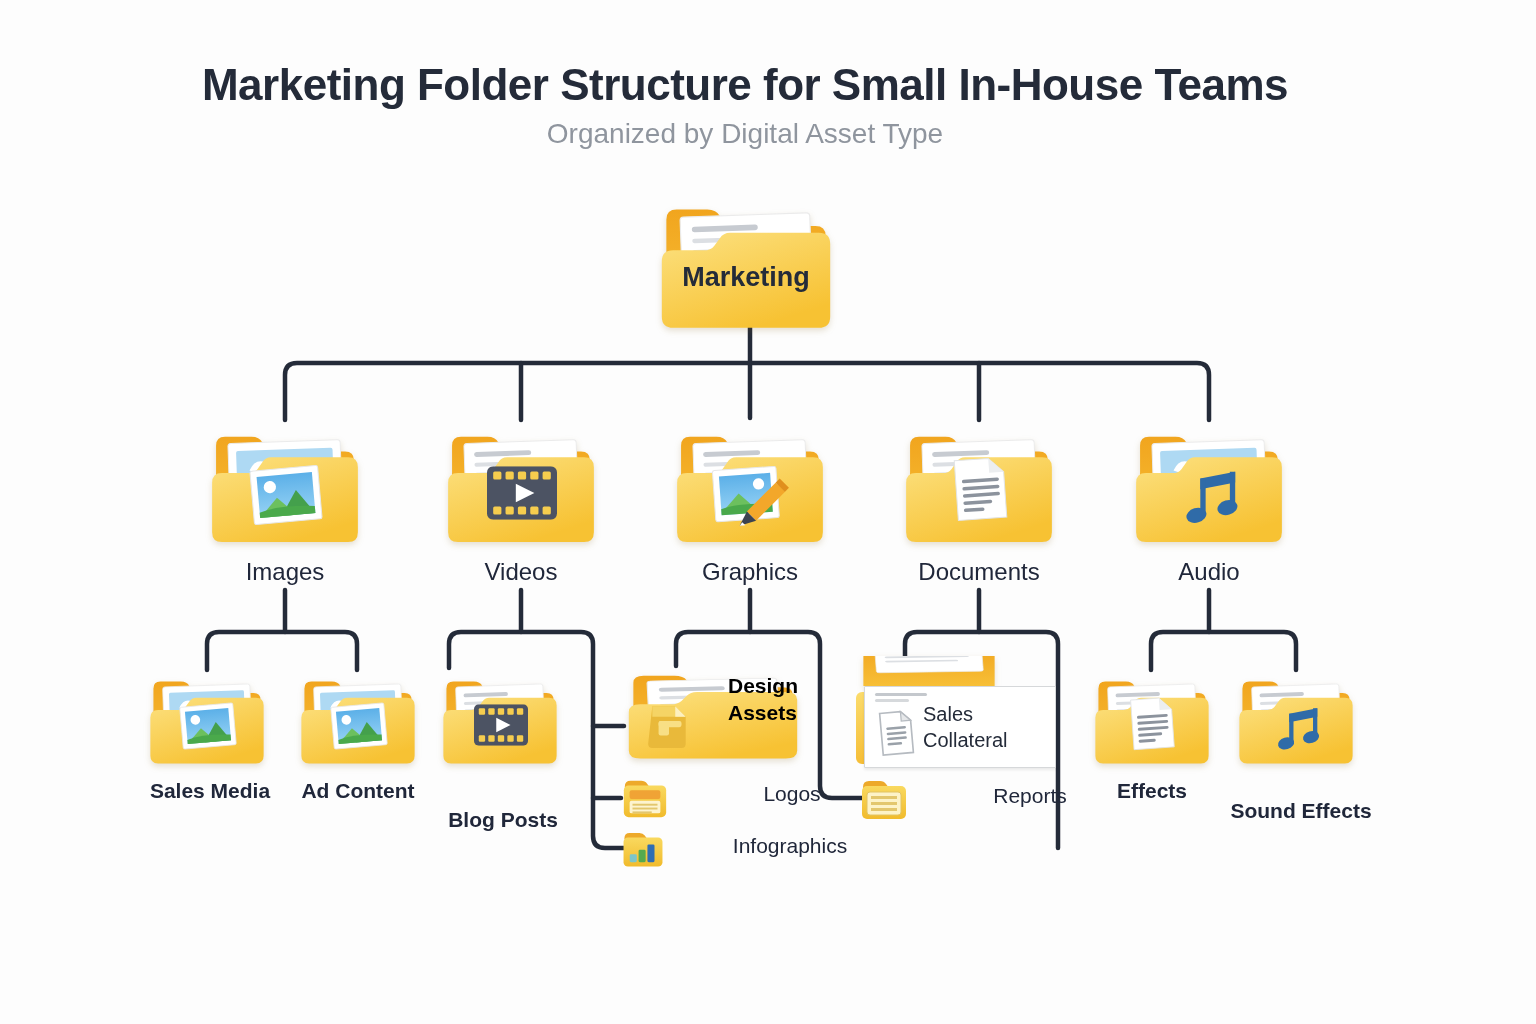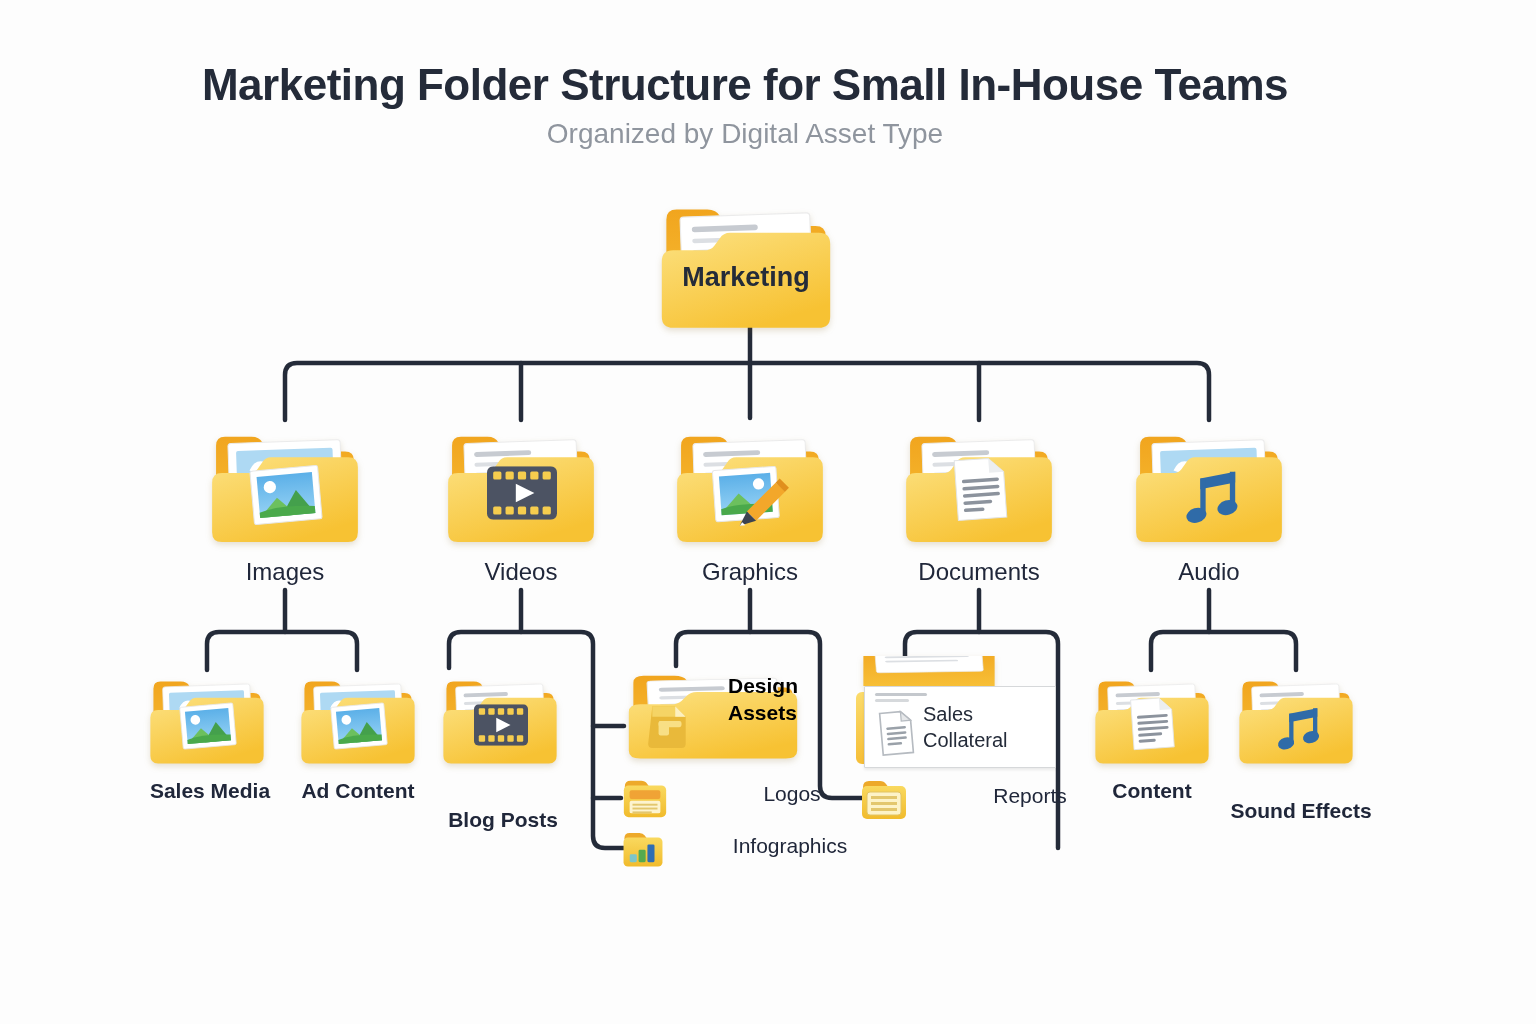--- a/index.html
+++ b/index.html
@@ -354,21 +354,21 @@
         <use href="#sf-front"></use>
       </svg>
     <svg class="cicon" style="left:38px;top:38px;" width="50" height="50" viewBox="0 0 64 64">
         <use href="#ic-music"></use>
       </svg>
   </div>
 
   <div class="lbl l3" style="left:115px;top:779px;">Sales Media</div>
   <div class="lbl l3" style="left:263px;top:779px;">Ad Content</div>
   <div class="lbl l3" style="left:408px;top:808px;">Blog Posts</div>
-  <div class="lbl l3" style="left:1057px;top:779px;">Content</div>
+  <div class="lbl l3" style="left:1057px;top:779px;">Effects</div>
   <div class="lbl l3" style="left:1206px;top:779px;margin-top:20px;">Sound Effects</div>
 
   <div class="node" style="left:622px;top:658px;width:182px;">
     <svg class="shell" width="182" height="102" viewBox="0 0 160 132" preserveAspectRatio="none">
       <use href="#sf-back"></use>
         <use href="#paper-lines"></use>
         <use href="#sf-front"></use>
     </svg>
     <svg class="cicon" style="left:24px;top:40px;" width="46" height="50" viewBox="0 0 44 48">
         <use href="#ic-goldfile"></use>

